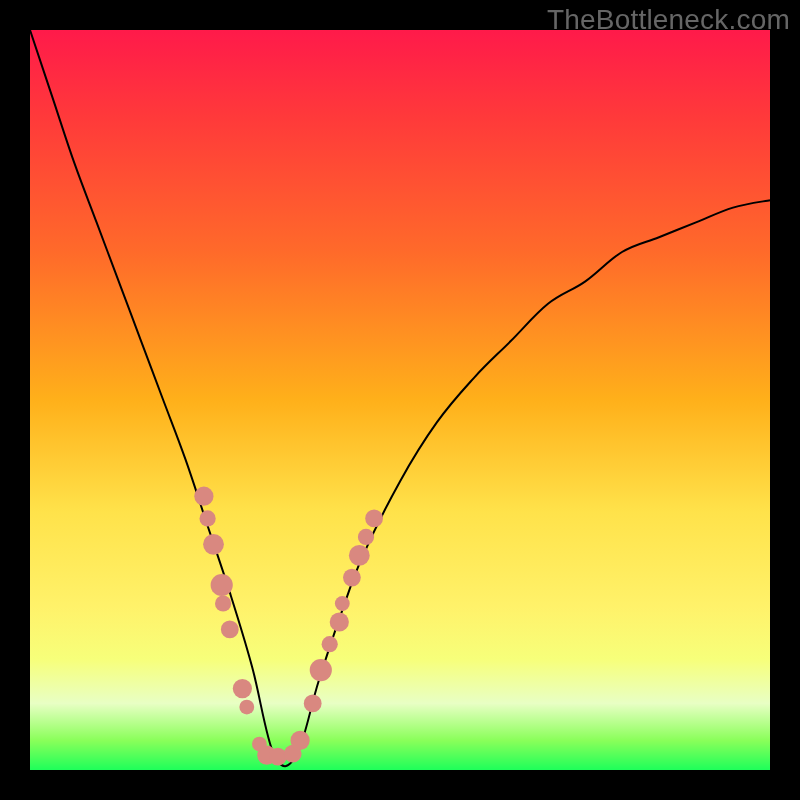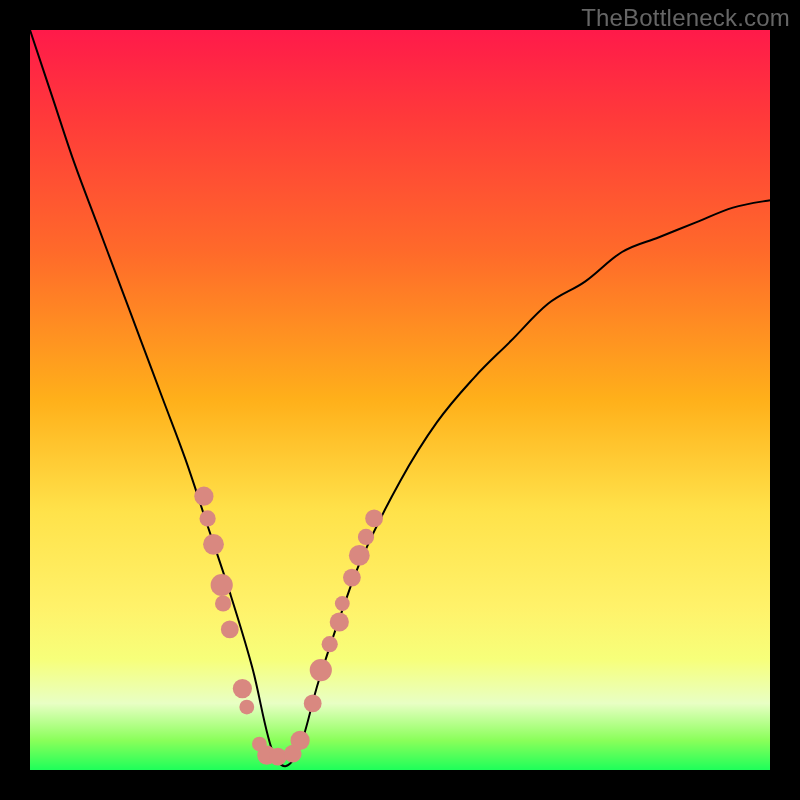--- a/index.html
+++ b/index.html
@@ -38,21 +38,21 @@
       #e8ffc4 91%,
       #8aff5a 96%,
       #1eff5a 100%
     );
   }
   .watermark {
     position: absolute;
     top: 4px;
     right: 10px;
     color: #666;
-    font-size: 24px;
+    font-size: 28px;
     letter-spacing: 0.2px;
     user-select: none;
   }
   svg.curve-layer {
     position: absolute;
     left: 0;
     top: 0;
     width: 740px;
     height: 740px;
     overflow: visible;

